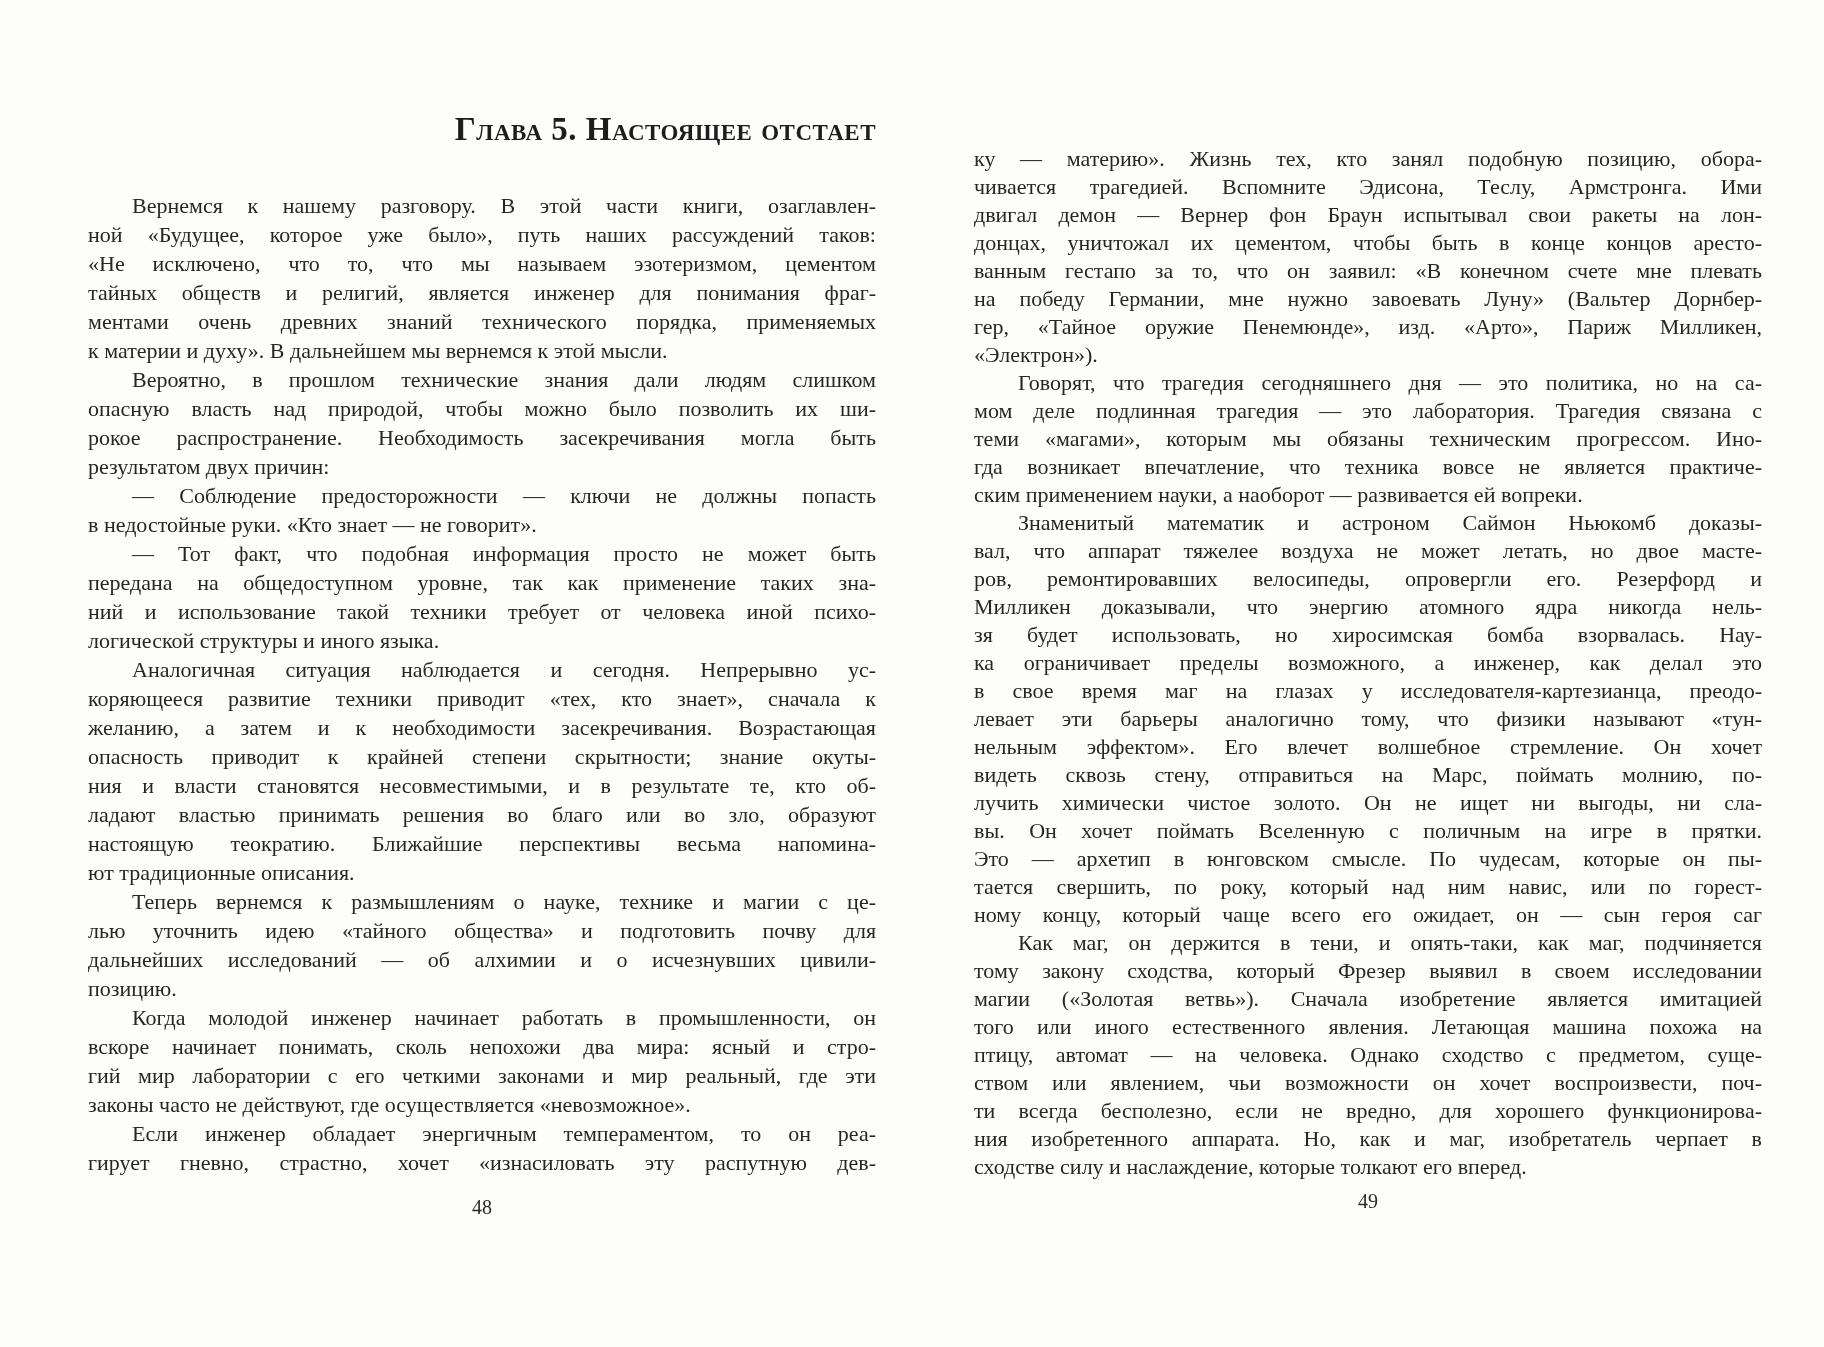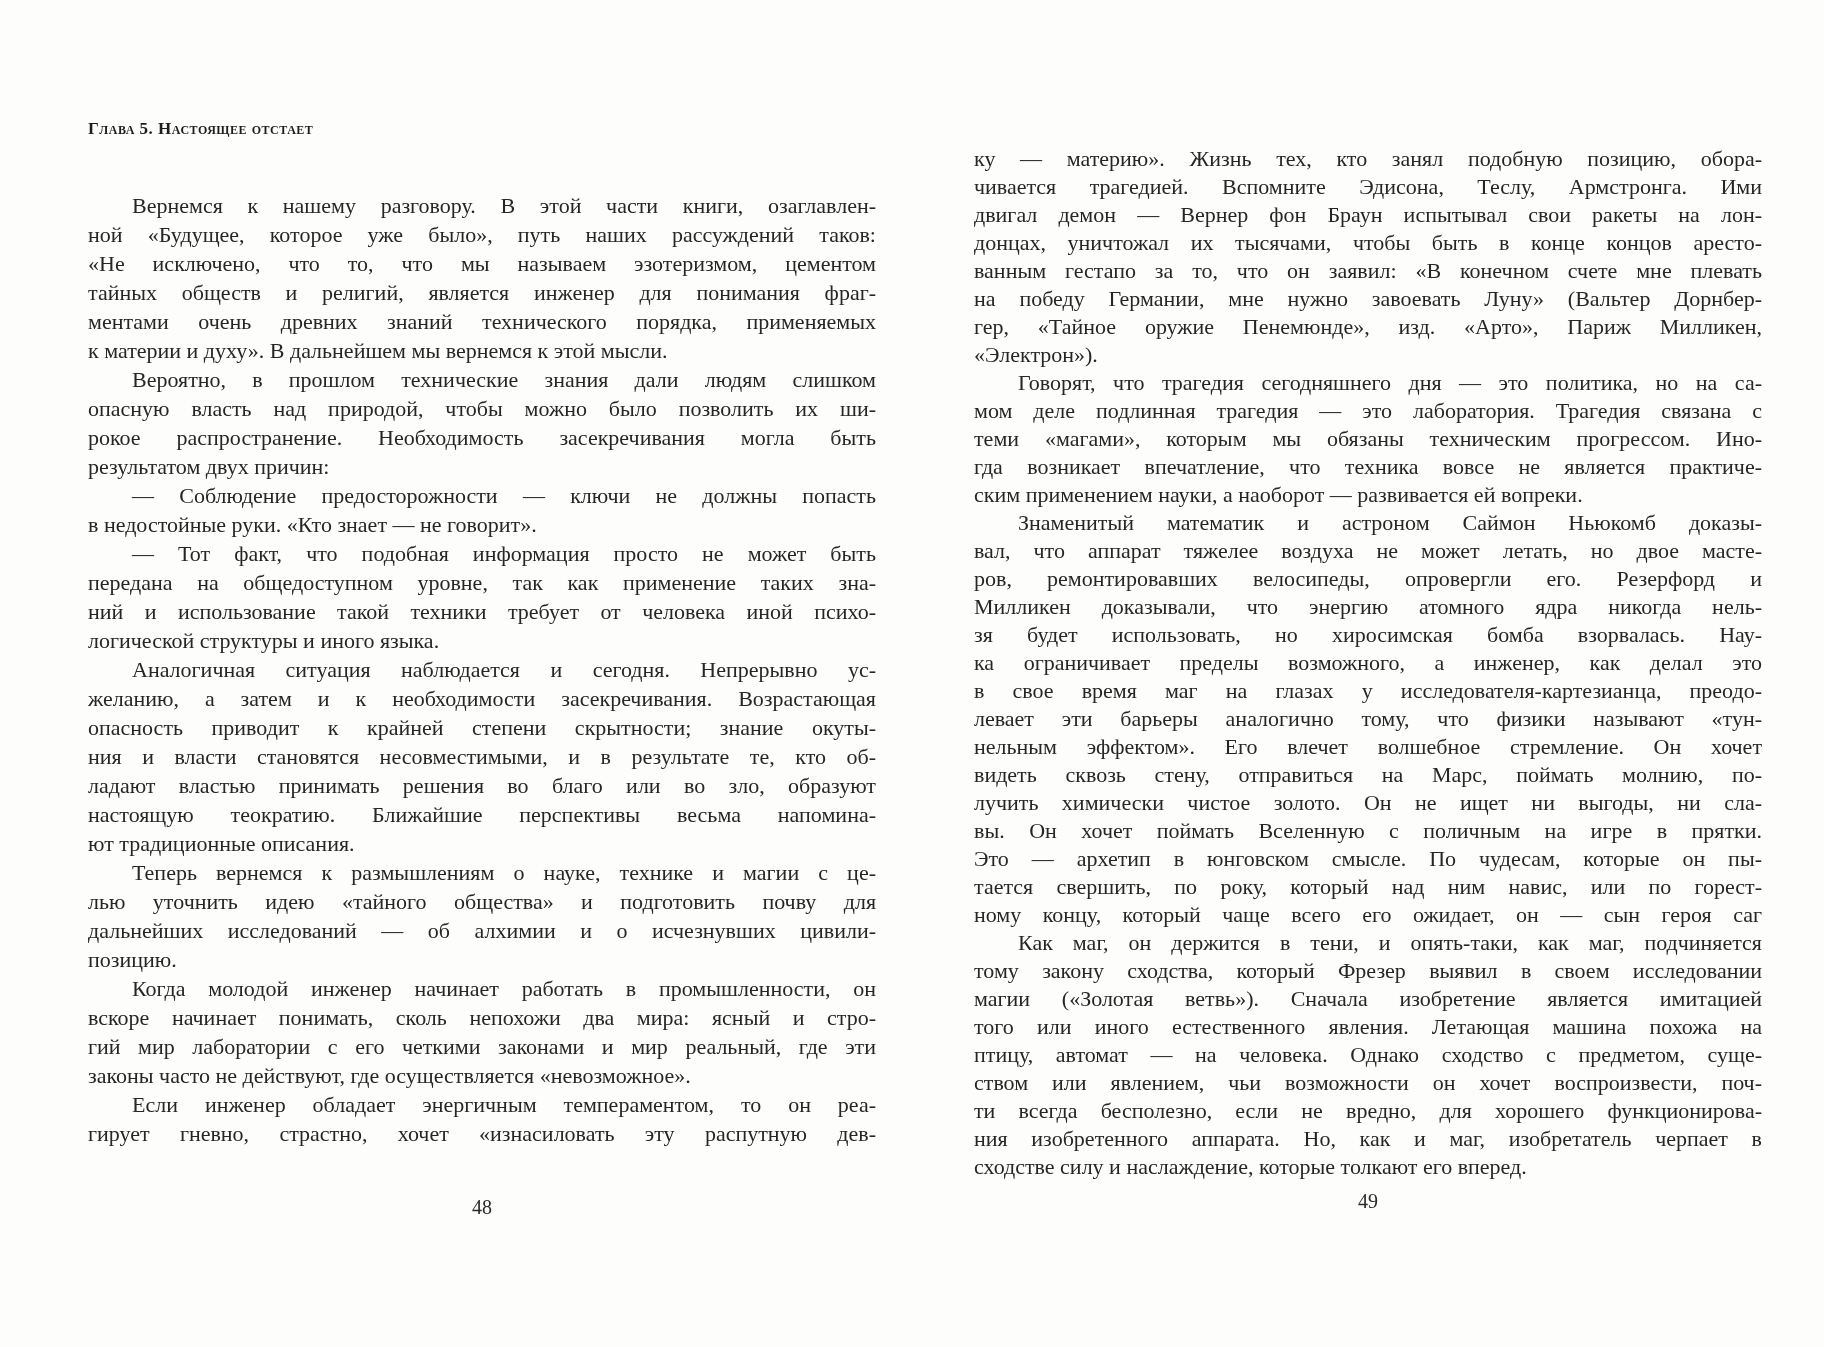--- a/index.html
+++ b/index.html
@@ -18,22 +18,22 @@
   }
   .page-column {
     position: absolute;
     width: 788px;
   }
   .col-left  { left: 88px;  top: 112px; }
   .col-right { left: 974px; top: 100px; }
 
   .chapter-heading {
     margin: 0 0 20px 0;
-    text-align: left;
-    font-size: 17px;
+    text-align: right;
+    font-size: 33px;
     line-height: 34px;
     font-weight: bold;
     font-variant: small-caps;
     letter-spacing: 0.5px;
     color: #1d1d1d;
   }
 
   .body-text { width: 100%; margin-top: 45px; }
 
   .line {
@@ -85,20 +85,21 @@
           <div class="line line-last">в недостойные руки. «Кто знает — не говорит».</div>
         </div>
         <div class="paragraph">
           <div class="line line-indent">— Тот факт, что подобная информация просто не может быть</div>
           <div class="line">передана на общедоступном уровне, так как применение таких зна-</div>
           <div class="line">ний и использование такой техники требует от человека иной психо-</div>
           <div class="line line-last">логической структуры и иного языка.</div>
         </div>
         <div class="paragraph">
           <div class="line line-indent">Аналогичная ситуация наблюдается и сегодня. Непрерывно ус-</div>
+          <div class="line">коряющееся развитие техники приводит «тех, кто знает», сначала к</div>
           <div class="line">желанию, а затем и к необходимости засекречивания. Возрастающая</div>
           <div class="line">опасность приводит к крайней степени скрытности; знание окуты-</div>
           <div class="line">ния и власти становятся несовместимыми, и в результате те, кто об-</div>
           <div class="line">ладают властью принимать решения во благо или во зло, образуют</div>
           <div class="line">настоящую теократию. Ближайшие перспективы весьма напомина-</div>
           <div class="line line-last">ют традиционные описания.</div>
         </div>
         <div class="paragraph">
           <div class="line line-indent">Теперь вернемся к размышлениям о науке, технике и магии с це-</div>
           <div class="line">лью уточнить идею «тайного общества» и подготовить почву для</div>
@@ -117,21 +118,21 @@
         </div>
       </div>
   </div>
 
   <div class="page-column col-right">
     <div class="body-text">
         <div class="paragraph">
           <div class="line">ку — материю». Жизнь тех, кто занял подобную позицию, обора-</div>
           <div class="line">чивается трагедией. Вспомните Эдисона, Теслу, Армстронга. Ими</div>
           <div class="line">двигал демон — Вернер фон Браун испытывал свои ракеты на лон-</div>
-          <div class="line">донцах, уничтожал их тысячами, чтобы быть в конце концов аресто-</div>
+          <div class="line">донцах, уничтожал их цементом, чтобы быть в конце концов аресто-</div>
           <div class="line">ванным гестапо за то, что он заявил: «В конечном счете мне плевать</div>
           <div class="line">на победу Германии, мне нужно завоевать Луну» (Вальтер Дорнбер-</div>
           <div class="line">гер, «Тайное оружие Пенемюнде», изд. «Арто», Париж Милликен,</div>
           <div class="line line-last">«Электрон»).</div>
         </div>
         <div class="paragraph">
           <div class="line line-indent">Говорят, что трагедия сегодняшнего дня — это политика, но на са-</div>
           <div class="line">мом деле подлинная трагедия — это лаборатория. Трагедия связана с</div>
           <div class="line">теми «магами», которым мы обязаны техническим прогрессом. Ино-</div>
           <div class="line">гда возникает впечатление, что техника вовсе не является практиче-</div>

